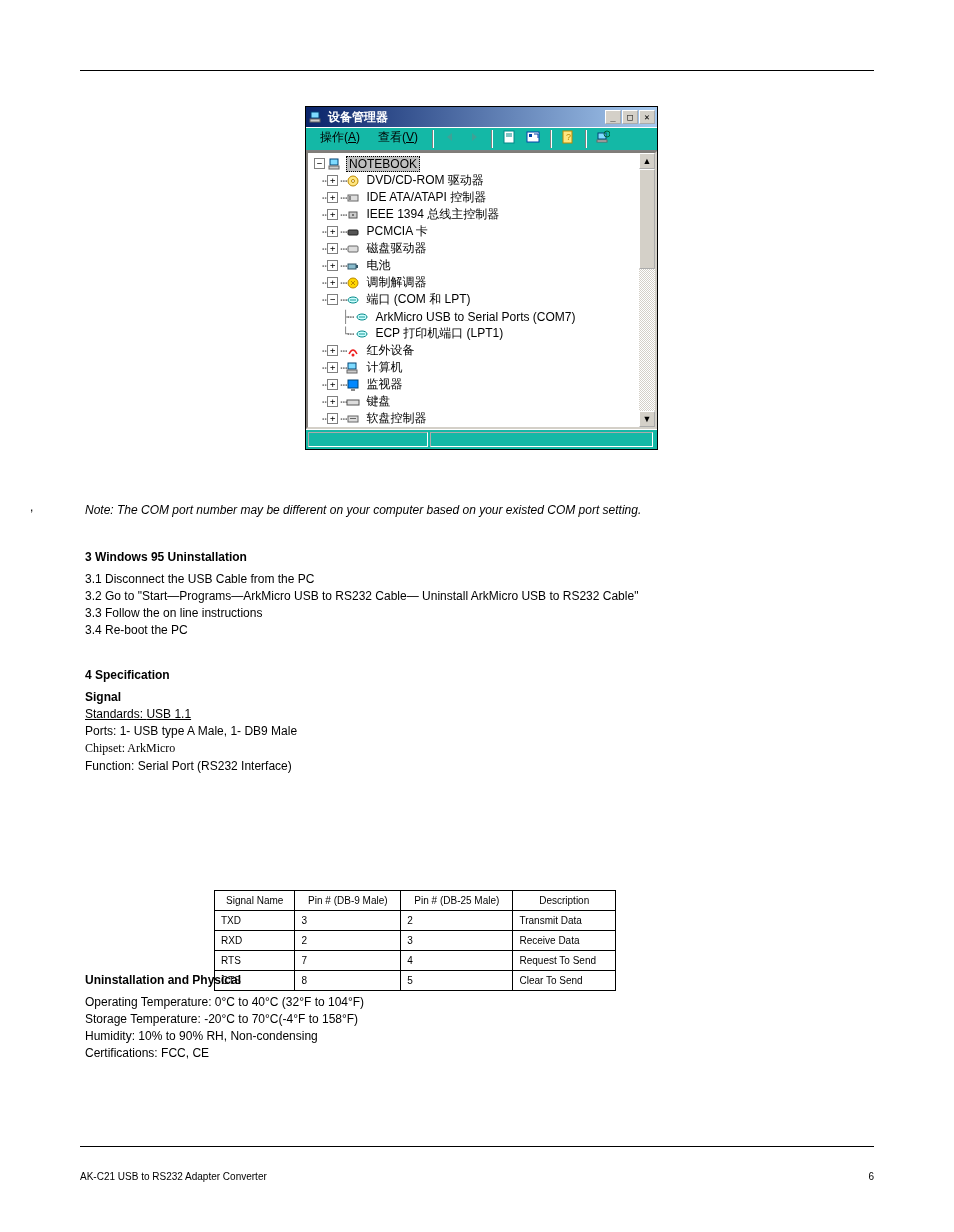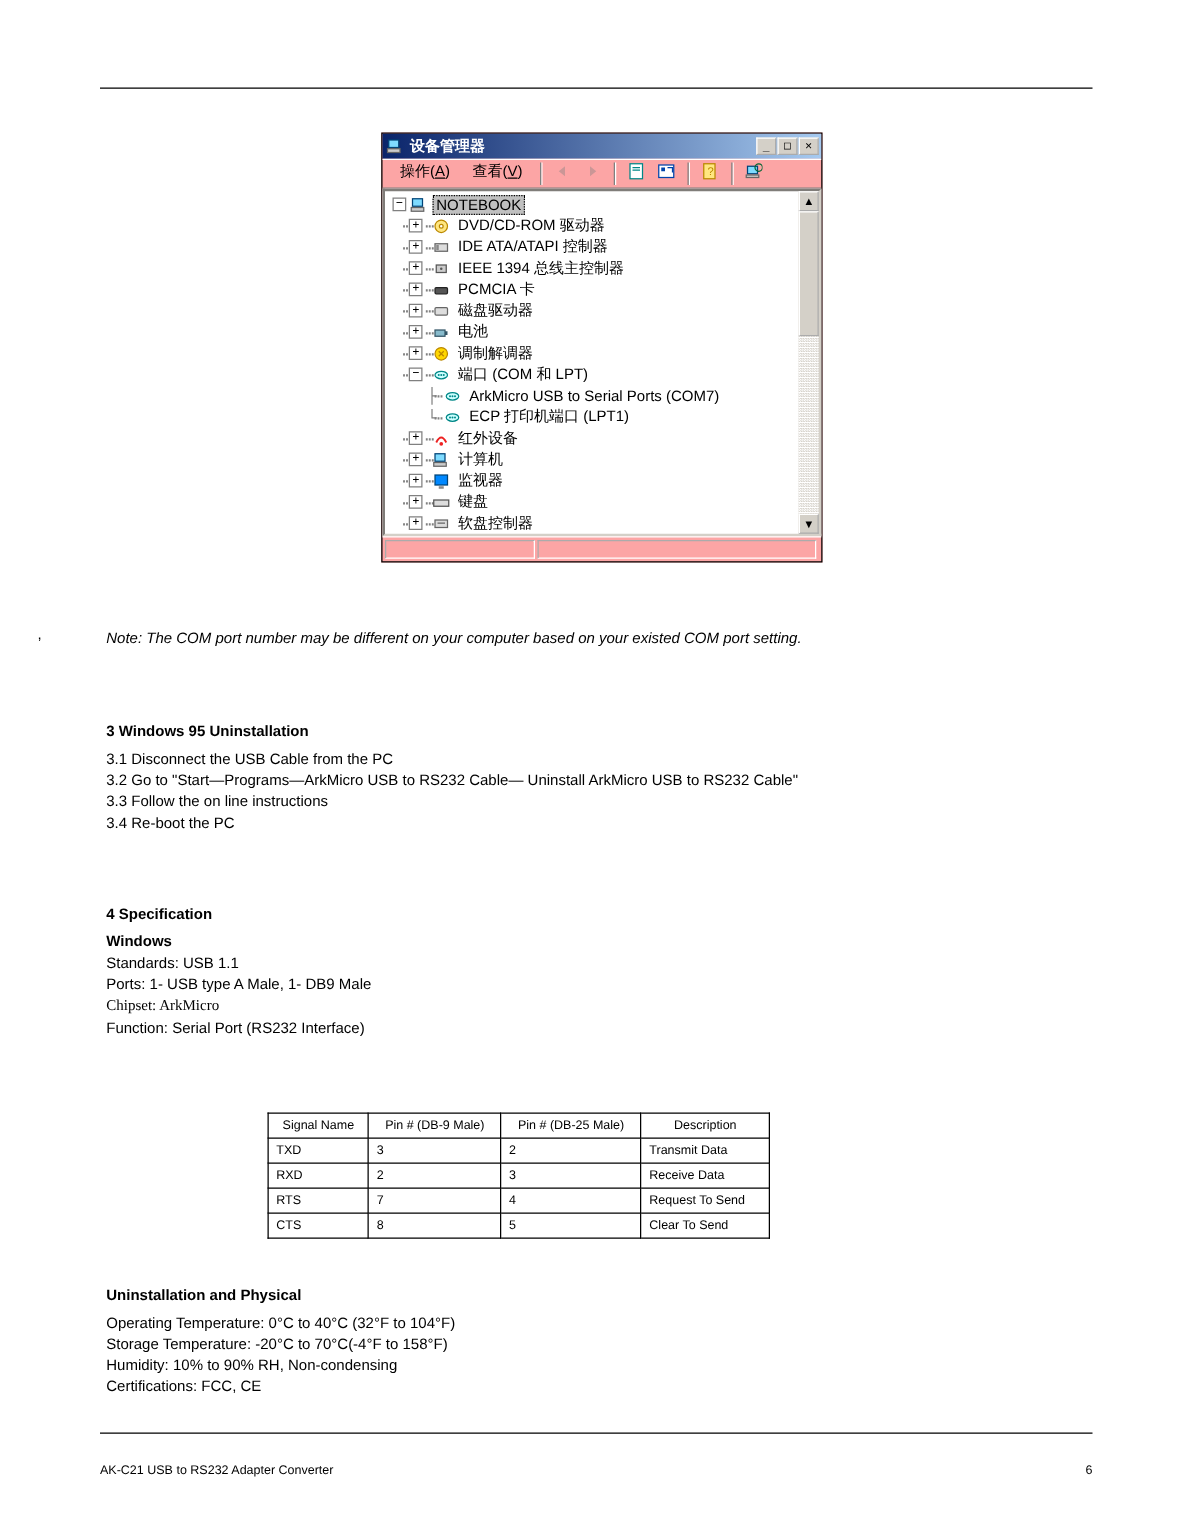--- a/index.html
+++ b/index.html
@@ -1,18 +1,18 @@
 <!DOCTYPE html>
 <html><head>
 <meta charset="utf-8">
 <style>
   * { box-sizing: border-box; }
   body { margin: 0; background: #fff; font-family: "Microsoft Sans Serif", Arial, sans-serif; font-size: 12px; color: #000; width: 954px; height: 1232px; position: relative; }
   .divider-top { position: absolute; top: 70px; left: 80px; right: 80px; height: 1px; background: #000; }
-  .window { position: absolute; top: 106px; left: 305px; width: 353px; background: #fca5a5; border: 1px solid #000; }
+  .window { position: absolute; top: 106px; left: 305px; width: 353px; background: #14b8a6; border: 1px solid #000; }
   .titlebar { height: 20px; background: linear-gradient(to right, #0a246a, #a6caf0); display: flex; align-items: center; padding: 0 2px; }
   .titlebar .icon { width: 16px; height: 16px; margin-right: 4px; display: flex; align-items: center; justify-content: center; }
   .titlebar .title { color: #fff; font-weight: bold; font-size: 12px; flex: 1; }
   .titlebar .win-btn { width: 16px; height: 14px; background: #d4d0c8; border: 1px outset #fff; margin-left: 1px; font-size: 9px; line-height: 12px; text-align: center; font-family: monospace; cursor: pointer; }
   .toolbar { height: 24px; border-top: 1px solid #fff; border-bottom: 1px solid #808080; display: flex; align-items: flex-end; padding: 2px 6px; gap: 2px; }
   .menu-item { padding: 2px 8px; cursor: pointer; }
   .menu-item u { text-decoration: underline; }
   .tb-sep { width: 1px; height: 18px; background: #808080; margin: 0 4px; box-shadow: 1px 0 #fff; }
   .tb-btn { width: 22px; height: 22px; display: flex; align-items: center; justify-content: center; cursor: pointer; }
   .tb-btn.disabled { opacity: .4; cursor: default; }
@@ -29,22 +29,22 @@
   .indent2 { padding-left: 32px; }
   .scrollbar { width: 16px; background: #d4d0c8; display: flex; flex-direction: column; }
   .scroll-btn { height: 16px; border: 1px outset #fff; background: #d4d0c8; display: flex; align-items: center; justify-content: center; font-size: 9px; cursor: pointer; }
   .scroll-track { flex: 1; background: repeating-conic-gradient(#d4d0c8 0% 25%, #fff 0% 50%) 50% / 2px 2px; }
   .scroll-thumb { height: 100px; border: 1px outset #fff; background: #d4d0c8; cursor: pointer; }
   .statusbar { height: 20px; border-top: 1px solid #fff; display: flex; padding: 2px; }
   .status-cell { border: 1px inset #fff; flex: 1; margin-right: 2px; }
 
   .content { position: absolute; top: 500px; left: 85px; right: 85px; }
   .content .line { margin: 3px 0; }
-  .section-head { font-weight: bold; margin-top: 28px; margin-bottom: 8px; }
-  .ml1 { margin-left: 100px; }
+  .section-head { font-weight: bold; margin-bottom: 8px; }
+  .ml1 { margin-left: 100px; text-decoration: underline; }
   .ml2 { margin-left: 130px; }
   .ml3 { margin-left: 148px; font-family: Liberation Serif, serif; }
   .ml4 { margin-left: 162px; }
 
   .table { position: absolute; left: 214px; width: 402px; border-collapse: collapse; top: 890px; }
   .table td, .table th { border: 1px solid #000; padding: 4px 6px; font-size: 10px; vertical-align: top; }
   .table th { font-weight: normal; }
 
   .divider-bottom { position: absolute; bottom: 85px; left: 80px; right: 80px; height: 1px; background: #000; }
   .footer { position: absolute; bottom: 50px; left: 80px; right: 80px; display: flex; justify-content: space-between; font-size: 10px; }
@@ -326,21 +326,21 @@
   <div style="height:30px"></div>
 
   <div class="section-head">3 Windows 95 Uninstallation</div>
   <div class="line">3.1 Disconnect the USB Cable from the PC</div>
   <div class="line">3.2 Go to "Start—Programs—ArkMicro  USB  to  RS232  Cable— Uninstall ArkMicro USB to RS232 Cable"</div>
   <div class="line">3.3 Follow the on line instructions</div>
   <div class="line">3.4 Re-boot the PC</div>
   <div style="height:28px"></div>
 
   <div class="section-head">4 Specification</div>
-  <div class="line" style="font-weight:bold">Windows</div>
+  <div class="line" style="font-weight:bold">Signal</div>
   <div class="line ml1"><span>Standards:</span> <span>USB 1.1</span></div>
   <div class="line ml2"><span>Ports:</span> <span>1- USB type A Male, 1- DB9 Male</span></div>
   <div class="line ml3"><span>Chipset:</span> <span>ArkMicro</span></div>
   <div class="line ml4"><span>Function:</span> <span>Serial Port (RS232 Interface)</span></div>
 
   <div class="section-head" style="margin-top:200px">Uninstallation and Physical</div>
   <div class="line"><span>Operating Temperature:</span> <span>0°C to 40°C (32°F to 104°F)</span></div>
   <div class="line"><span>Storage Temperature:</span> <span>-20°C to 70°C(-4°F to 158°F)</span></div>
   <div class="line"><span>Humidity:</span> <span>10% to 90% RH, Non-condensing</span></div>
   <div class="line"><span>Certifications:</span> <span>FCC, CE</span></div>

